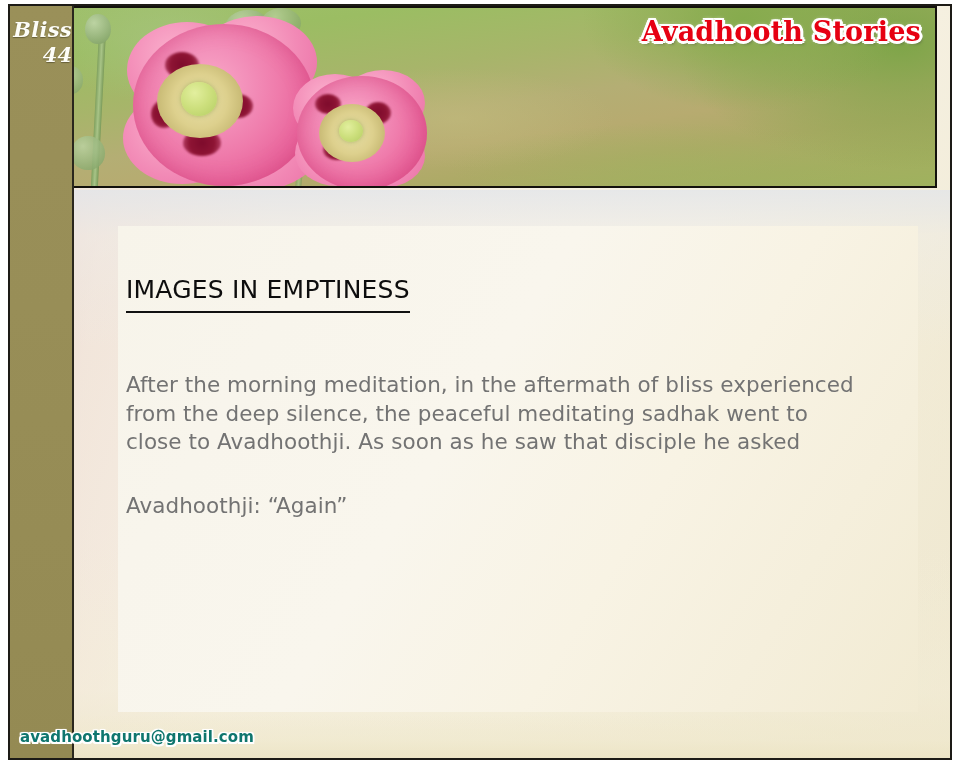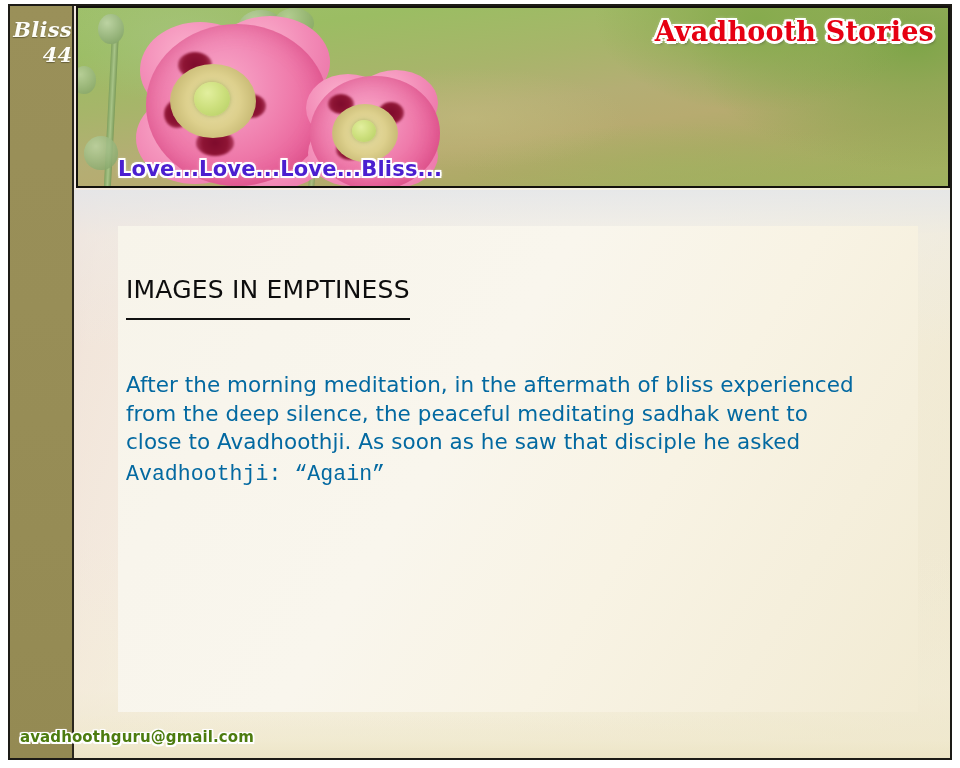--- a/index.html
+++ b/index.html
@@ -98,21 +98,21 @@
     font-style: italic;
     font-weight: 700;
     text-shadow: 0 1px 1px rgba(60,55,30,0.55);
   }
   .sidebar-title { top: 11px; font-size: 21px; letter-spacing: 0.3px; }
   .sidebar-number { top: 36px; font-size: 21px; }
 
   
   .banner {
     position: absolute;
-    left: 76px;
+    left: 63px;
     top: 6px;
     width: 874px;
     height: 182px;
     border: 2px solid #13110c;
     box-sizing: border-box;
     overflow: hidden;
     z-index: 4;
     background:
       radial-gradient(ellipse 260px 150px at 78% 6%, #86ab4d 0%, rgba(134,171,77,0) 62%),
       radial-gradient(ellipse 320px 180px at 96% 20%, #7ea548 0%, rgba(126,165,72,0) 70%),
@@ -242,50 +242,50 @@
   .doc-heading {
     position: absolute;
     left: 126px;
     top: 276px;
     font-family: "DejaVu Sans", sans-serif;
     font-size: 25px;
     font-weight: 400;
     color: #0d0d0d;
     letter-spacing: 0.2px;
     border-bottom: 2px solid #111;
-    padding-bottom: 13px;
+    padding-bottom: 6px;
     line-height: 1.15;
     z-index: 6;
   }
 
   .para {
     position: absolute;
     left: 126px;
     font-family: "DejaVu Sans", sans-serif;
     font-size: 21.5px;
-    color: #0369a1;
+    color: #737373;
     line-height: 28.5px;
     letter-spacing: 0.05px;
     white-space: pre-line;
     z-index: 6;
   }
   .para-1 { top: 371px; width: 800px; }
-  .para-2 { top: 460px; font-family: Liberation Mono, monospace; }
+  .para-2 { top: 492px; }
   .para-3 { top: 538px; }
   .para-4 { top: 594px; width: 700px; }
 
   
   .footer-email {
     position: absolute;
     left: 20px;
     top: 728px;
     font-family: "DejaVu Sans", sans-serif;
     font-weight: 700;
     font-size: 15px;
-    color: #4d7c0f;
+    color: #0f766e;
     letter-spacing: 0.1px;
     z-index: 8;
     text-shadow:
       -1.5px 0 0 #fff, 1.5px 0 0 #fff, 0 -1.5px 0 #fff, 0 1.5px 0 #fff,
       -1.5px -1.5px 0 #fff, 1.5px -1.5px 0 #fff,
       -1.5px 1.5px 0 #fff, 1.5px 1.5px 0 #fff,
       0 0 3px #ffffff;
   }
   .footer-strip {
     position: absolute;
@@ -345,21 +345,20 @@
       <div class="petal-lobe" style="left:272px; top:116px; width:88px; height:64px;"></div>
       <div class="petal-ring" style="left:232px; top:68px; width:130px; height:114px;"></div>
       <div class="dark-blotch" style="left:250px; top:86px; width:26px; height:20px;"></div>
       <div class="dark-blotch" style="left:300px; top:94px; width:26px; height:22px;"></div>
       <div class="dark-blotch" style="left:258px; top:132px; width:28px; height:20px;"></div>
       <div class="stamen" style="left:254px; top:96px; width:66px; height:58px;"></div>
       <div class="ovary" style="left:274px; top:112px; width:24px; height:22px;"></div>
     </div>
 
     <div class="banner-title">Avadhooth Stories</div>
-    <div class="banner-caption">Love...Love...Love...Bliss...</div>
   </div>
 
   <div class="content-card"></div>
 
   <div class="doc-heading">IMAGES IN EMPTINESS</div>
 
   <div class="para para-1">After the morning meditation, in the aftermath of bliss experienced
 from the deep silence, the peaceful meditating sadhak went to
 close to Avadhoothji. As soon as he saw that disciple he asked</div>
 

